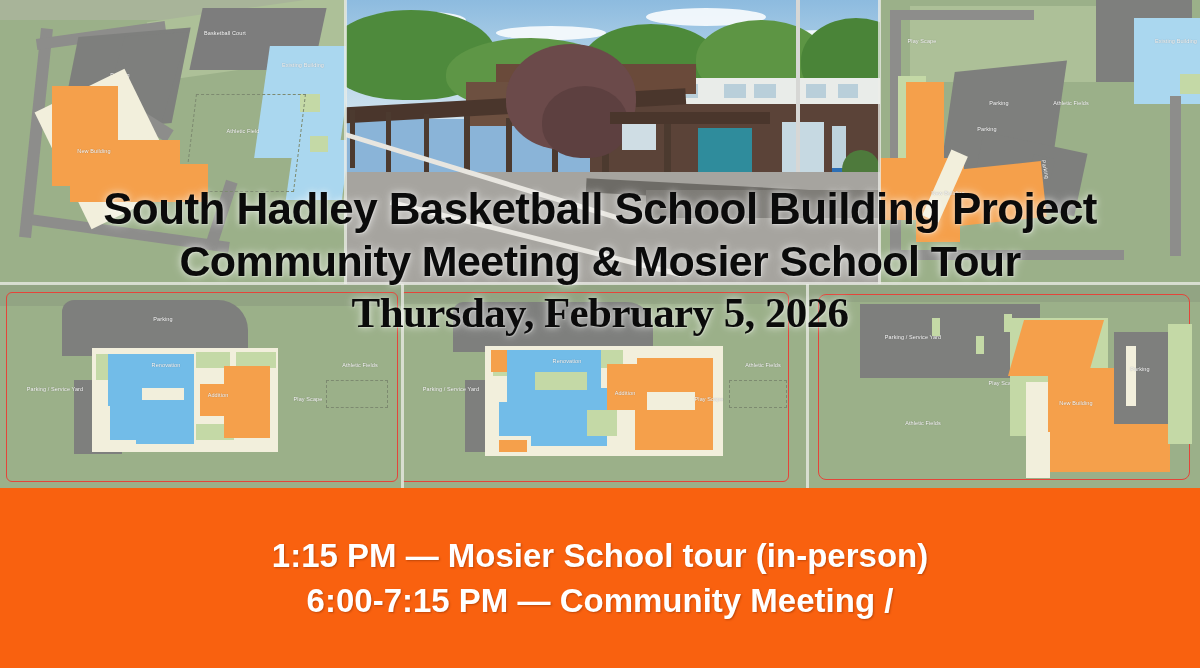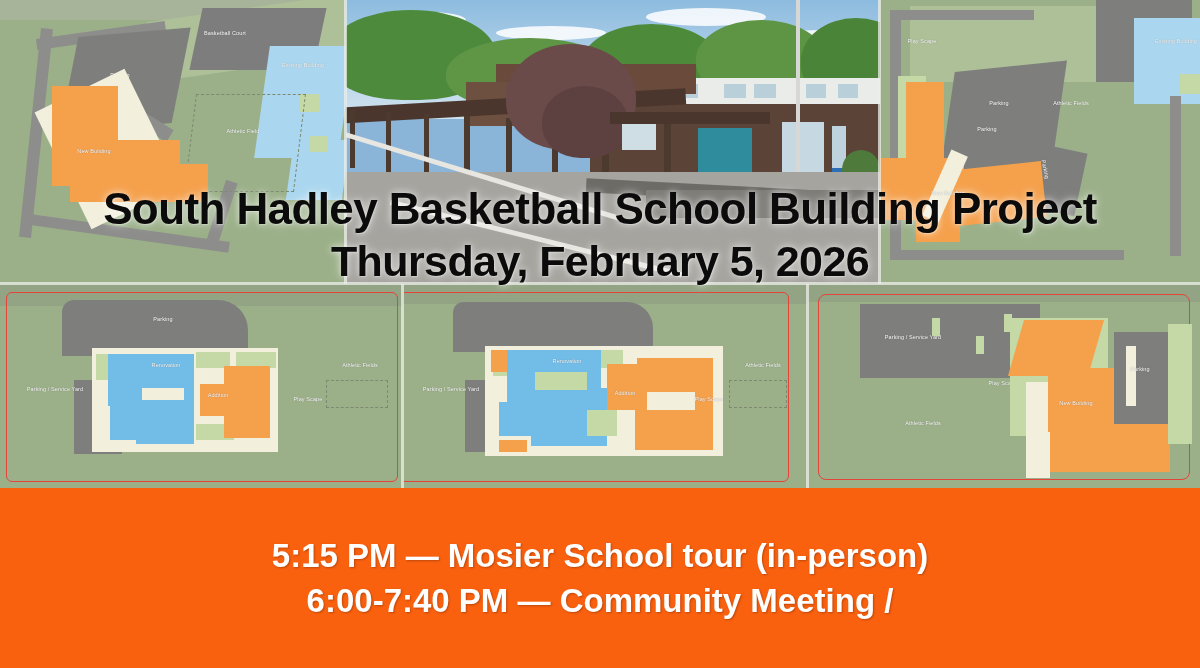--- a/index.html
+++ b/index.html
@@ -80,21 +80,21 @@
     font-size:44px;
     line-height:52px;
     letter-spacing:-0.6px;
     white-space:nowrap;
     text-shadow:
        0 0 6px rgba(255,255,255,.55),
        0 0 12px rgba(255,255,255,.40),
        1px 1px 0 rgba(255,255,255,.25);
   }
   .title-line.l2{ font-size:43px; }
-  .title-line.l3{ font-size:43px; }
+  .title-line.l3{ font-size:43px;font-family:Liberation Serif, serif; }
 
   
   .banner{
     position:absolute; left:0; top:488px;
     width:1200px; height:180px;
     background:#f9610f;
     display:flex; flex-direction:column;
     align-items:center; justify-content:center;
     z-index:10;
   }
@@ -330,21 +330,22 @@
 
     <div class="sep" style="left:344px;top:0;width:3px;height:284px;"></div>
     <div class="sep" style="left:878px;top:0;width:3px;height:284px;"></div>
     <div class="sep" style="left:0;top:282px;width:1200px;height:3px;"></div>
     <div class="sep" style="left:401px;top:284px;width:3px;height:204px;"></div>
     <div class="sep" style="left:806px;top:284px;width:3px;height:204px;"></div>
   </div>
 
   <div class="title-block">
     <div class="title-line l1">South Hadley Basketball School Building Project</div>
+    <div class="title-line l2">Community Meeting &amp; Mosier School Tour</div>
     <div class="title-line l3">Thursday, February 5, 2026</div>
   </div>
 
   <div class="banner">
-    <div class="banner-line">5:15  PM  —  Mosier School tour (in-person)</div>
-    <div class="banner-line">6:00-7:40 PM — Community Meeting /</div>
+    <div class="banner-line">1:15  PM  —  Mosier School tour (in-person)</div>
+    <div class="banner-line">6:00-7:15 PM — Community Meeting /</div>
   </div>
 
 </div>
 
 </body></html>

